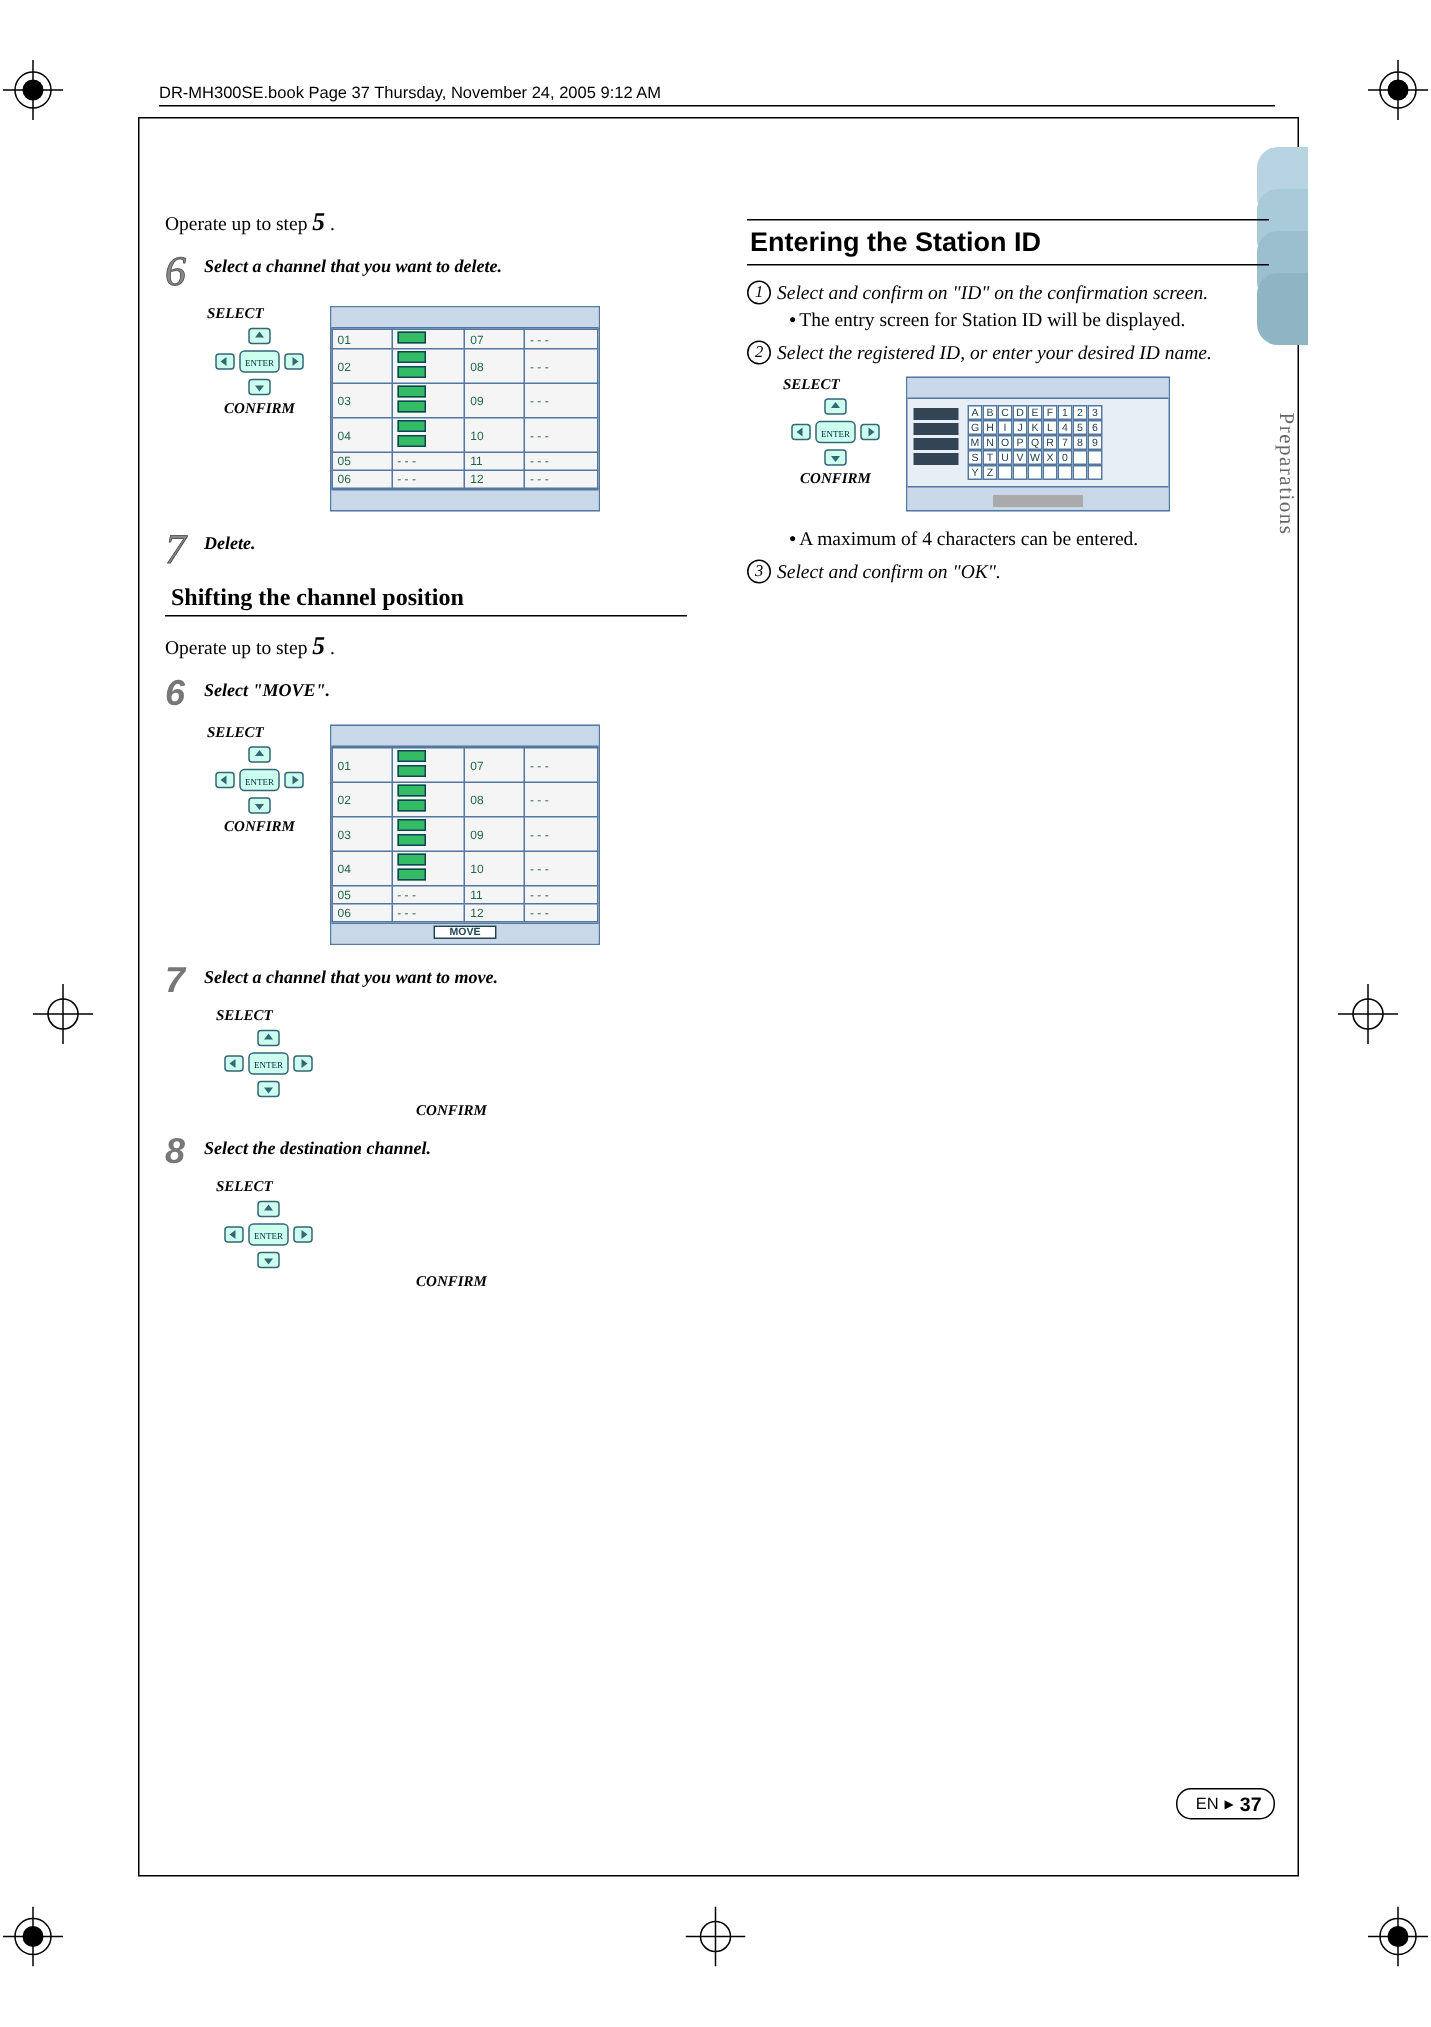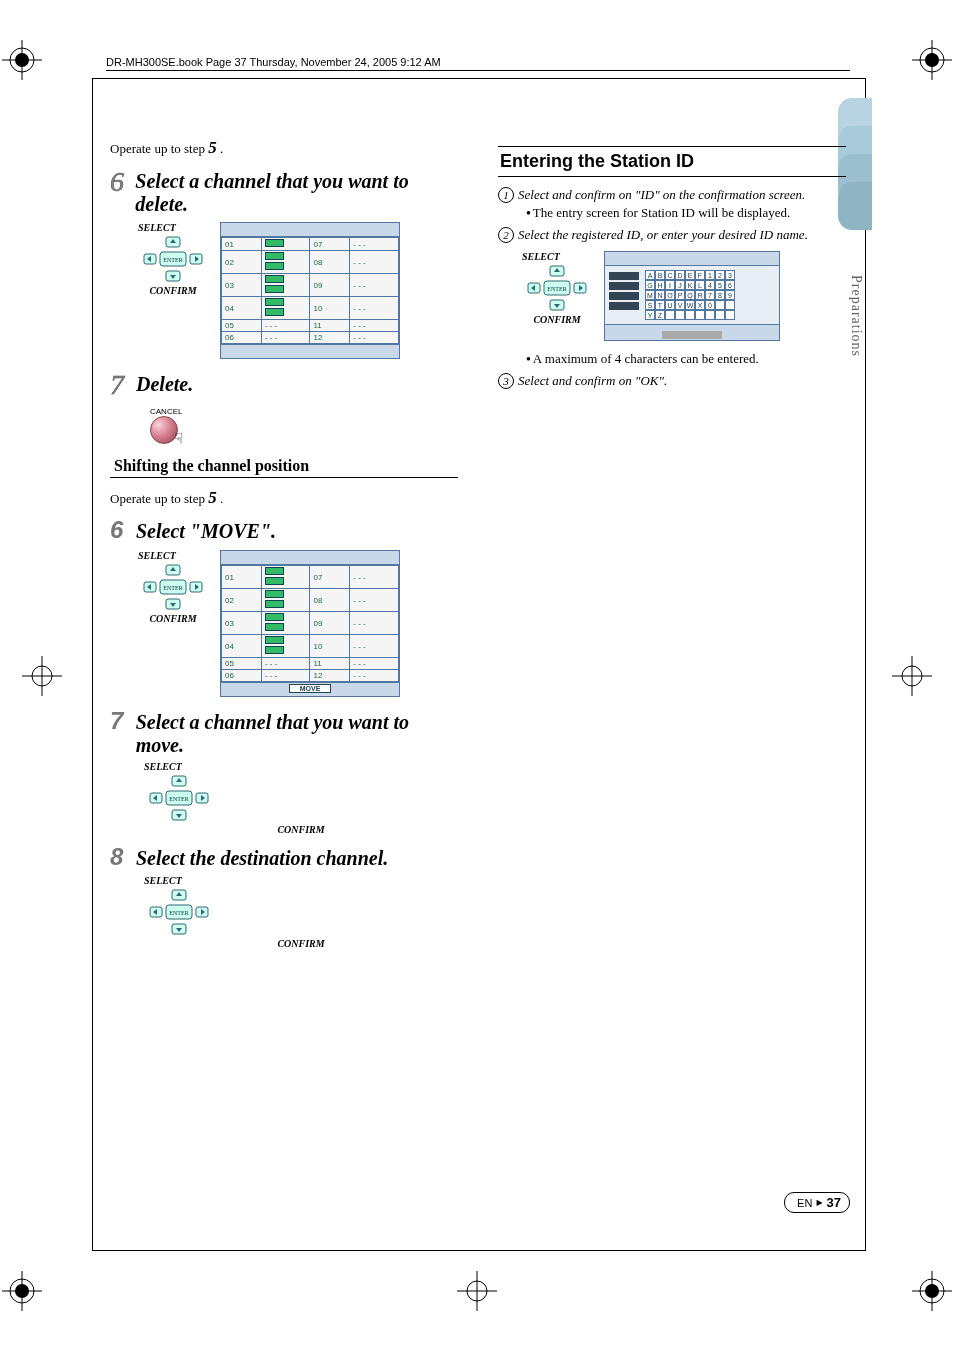--- a/index.html
+++ b/index.html
@@ -26,21 +26,21 @@
   .side-tab-label { position: absolute; top: 275px; right: 90px; writing-mode: vertical-rl; font-size: 14px; color: #666; letter-spacing: 1px; }
   .content { position: absolute; top: 130px; left: 110px; width: 740px; display: flex; gap: 40px; }
   .col { width: 348px; }
   .section-head { font-size: 16px; font-weight: bold; border-bottom: 1px solid #000; padding: 3px 4px 2px; margin-bottom: 10px; }
   .ptext { font-size: 13px; }
   .big5 { font-style: italic; font-weight: bold; font-size: 17px; }
   .step-num { display: inline-block; width: 26px; vertical-align: top; }
   .step-num.outline { font-family: "Times New Roman", serif; font-size: 28px; font-style: italic; font-weight: normal; color: #888; -webkit-text-stroke: 0.5px #444; }
   .step-num.solid { font-family: Arial, sans-serif; font-size: 24px; font-style: italic; font-weight: bold; color: #777; }
   .step-line { margin: 6px 0 4px; display: flex; align-items: flex-start; }
-  .step-label { font-size: 20px; font-weight: bold; font-style: italic; margin-top: 4px; }
+  .step-label { font-size: 12px; font-weight: bold; font-style: italic; margin-top: 4px; }
   .bullet-line { font-size: 13px; margin: 4px 0 4px 34px; text-indent: -12px; padding-left: 12px; }
   .bullet-line::before { content: "● "; font-size: 8px; vertical-align: 2px; }
   .ctrl-fig { margin: 4px 0 8px 34px; }
   .fig-label { font-size: 10px; font-weight: bold; font-style: italic; }
   .enter-pad { width: 70px; height: 48px; position: relative; margin: 2px 0; }
   .enter-pad svg { width: 100%; height: 100%; }
   .screen-box { border: 1px solid #5277a0; background: #e8eef5; font-family: Arial, sans-serif; font-size: 8px; color: #264; }
   .screen-top { height: 14px; background: #c9d8e8; border-bottom: 1px solid #5277a0; }
   .ch-table { width: 100%; border-collapse: collapse; }
   .ch-table td { border: 1px solid #5277a0; padding: 1px 3px; height: 11px; font-size: 8px; background: #f5f5f5; }
@@ -220,26 +220,20 @@
             </table>
         <div class="screen-bottom"></div>
       </div>
     </div>
 
     <div class="step-line">
       <span class="step-num outline">7</span>
       <span class="step-label">Delete.</span>
     </div>
 
-    <div class="cancel-fig">
-      <div class="cancel-lbl">CANCEL</div>
-      <div class="cancel-btn">
-        <span class="cancel-hand">☟</span>
-      </div>
-    </div>
 
     <div class="section-head" style="">Shifting the channel position</div>
 
     <p class="ptext" style="margin:8px 0;">
       <span>Operate up to step </span>
       <span class="big5">5</span>
       <span>.</span>
     </p>
 
     <div class="step-line">

